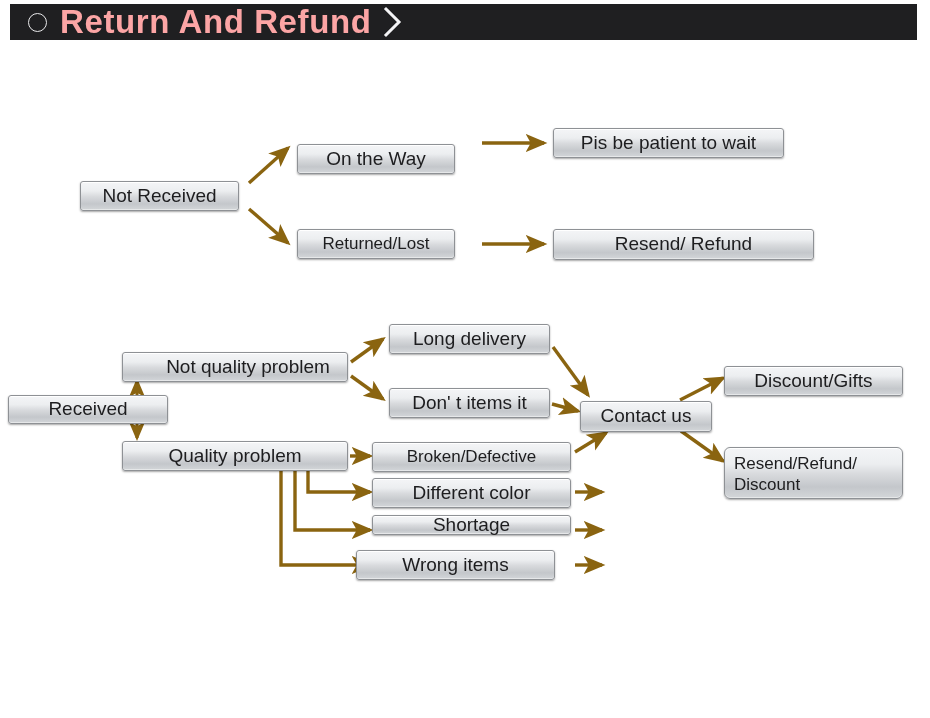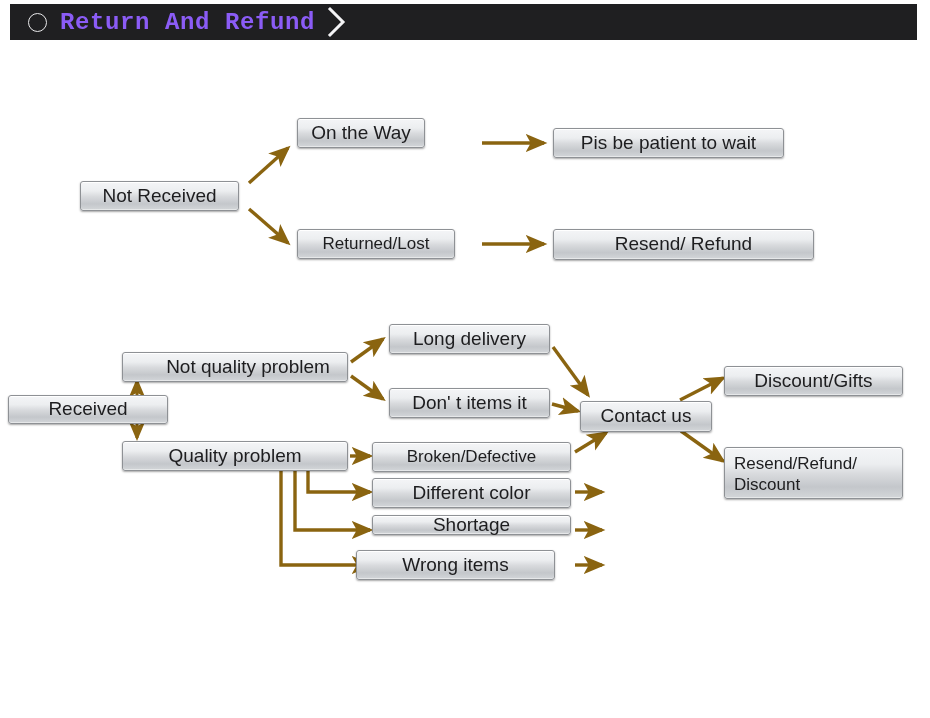--- a/index.html
+++ b/index.html
@@ -29,24 +29,24 @@
   }
   .header-circle {
     width: 17px;
     height: 17px;
     border: 1.6px solid #e8e8ea;
     border-radius: 50%;
     margin-left: 18px;
     flex: 0 0 auto;
   }
   .header-title {
-    color: #8b5cf6;
-    font-family: Liberation Mono, monospace;
+    color: #fca5a5;
+    font-family: Liberation Sans, sans-serif;
     font-weight: bold;
-    font-size: 24px;
+    font-size: 33px;
     letter-spacing: 0.6px;
     margin-left: 13px;
     white-space: nowrap;
   }
   .header-chevron {
     margin-left: 12px;
     display: block;
     flex: 0 0 auto;
   }
 
@@ -92,20 +92,21 @@
     text-align: center;
     padding: 0 6px;
   }
   .node.two-line {
     display: block;
     text-align: left;
     padding: 6px 9px;
     white-space: pre-line;
     font-size: 17px;
     line-height: 1.22;
+    border-radius: 6px;
   }
   .node.small { font-size: 17px; }
 </style>
 </head>
 <body>
 
 <div class="header-bar">
   <div class="header-circle"></div>
   <div class="header-title">Return And Refund</div>
   <svg class="header-chevron" width="20" height="32" viewBox="0 0 20 32">
@@ -147,21 +148,21 @@
       <path d="M575,530 L602,530"></path>
       <path d="M575,565 L602,565"></path>
 
       <path d="M680,400 L723,378"></path>
       <path d="M681,431 L723,461"></path>
     </g>
   </svg>
 
   <div class="node" style="left:80px; top:181px; width:159px; height:30px;">Not Received</div>
 
-  <div class="node" style="left:297px; top:118px; width:128px; height:30px;">On the Way</div>
+  <div class="node" style="left:297px; top:144px; width:158px; height:30px;">On the Way</div>
 
   <div class="node small" style="left:297px; top:229px; width:158px; height:30px;">Returned/Lost</div>
 
   <div class="node" style="left:553px; top:128px; width:231px; height:30px;">Pis be patient to wait</div>
 
   <div class="node" style="left:553px; top:229px; width:261px; height:31px;">Resend/ Refund</div>
 
   <div class="node" style="left:8px; top:395px; width:160px; height:29px;">Received</div>
 
   <div class="node" style="left:122px; top:352px; width:226px; height:30px;padding-left:32px;">Not quality problem</div>

